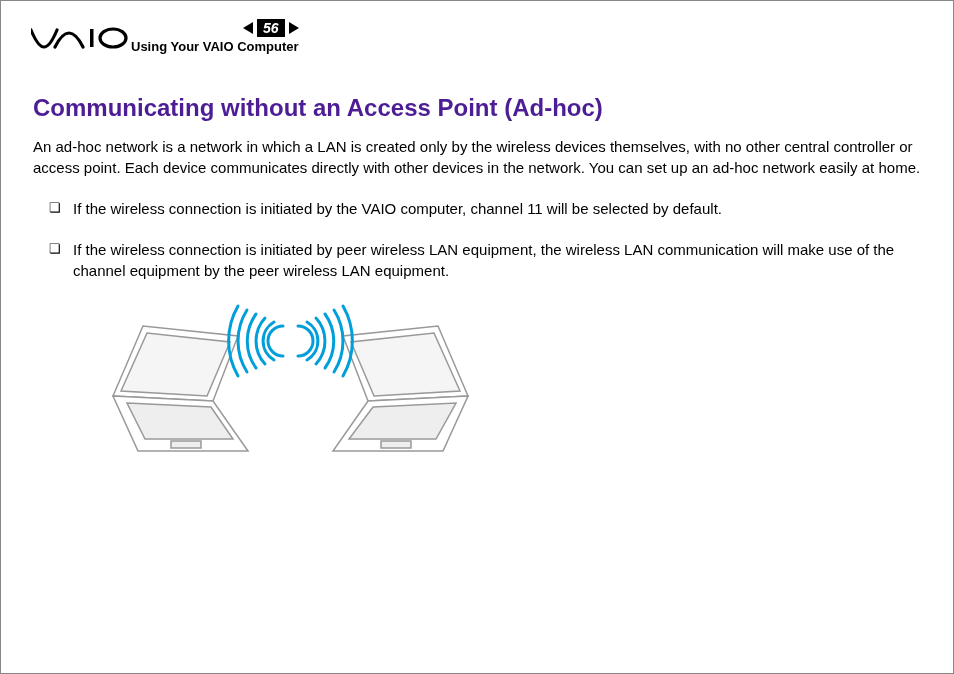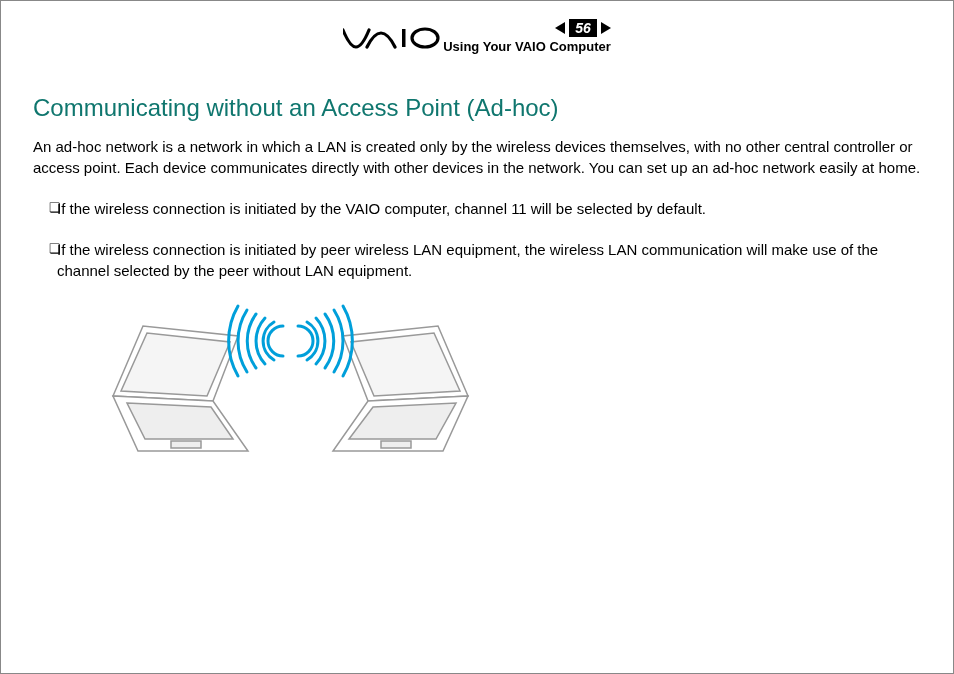--- a/index.html
+++ b/index.html
@@ -16,21 +16,21 @@
       overflow: hidden;
     }
     .page {
       width: 100%;
       height: 100%;
       border: 1px solid #888;
       padding: 18px 30px;
     }
     .header {
       display: flex;
-      justify-content: center;
+      justify-content: flex-start;
       align-items: flex-start;
       margin-bottom: 40px;
     }
     .logo {
       margin-top: 8px;
     }
     .header-right {
       text-align: right;
     }
     .page-nav {
@@ -64,38 +64,38 @@
     }
     .breadcrumb {
       font-size: 13px;
       font-weight: bold;
       color: #000000;
     }
     .content {
       padding: 0 2px;
     }
     .section-title {
-      color: #0f766e;
+      color: #4c1d95;
       font-size: 24px;
-      font-weight: normal;
+      font-weight: bold;
       margin-bottom: 14px;
     }
     .intro {
       font-size: 15px;
       line-height: 1.4;
       color: #000;
       margin-bottom: 15px;
     }
     .bullet-list {
       list-style: none;
       padding-left: 16px;
     }
     .bullet-list li {
       position: relative;
-      padding-left: 8px;
+      padding-left: 24px;
       font-size: 15px;
       line-height: 1.4;
       margin-bottom: 10px;
       margin-top: 20px;
     }
     .bullet-list li::before {
       content: "❏";
       position: absolute;
       left: 0;
       top: 1px;
@@ -127,21 +127,21 @@
       </div>
       <div class="breadcrumb">Using Your VAIO Computer</div>
     </div>
   </div>
 
   <div class="content">
     <h2 class="section-title">Communicating without an Access Point (Ad-hoc)</h2>
     <p class="intro">An ad-hoc network is a network in which a LAN is created only by the wireless devices themselves, with no other central controller or access point. Each device communicates directly with other devices in the network. You can set up an ad-hoc network easily at home.</p>
     <ul class="bullet-list">
       <li>If the wireless connection is initiated by the VAIO computer, channel 11 will be selected by default.</li>
-      <li>If the wireless connection is initiated by peer wireless LAN equipment, the wireless LAN communication will make use of the channel selected by the peer without LAN equipment.</li>
+      <li>If the wireless connection is initiated by peer wireless LAN equipment, the wireless LAN communication will make use of the channel equipment by the peer wireless LAN equipment.</li>
     </ul>
 
     <div class="illustration">
       <svg width="420" height="170" viewBox="0 0 420 170">
 
         <g stroke="#999" stroke-width="1.5" fill="#fff">
 
           <path d="M 30 95 L 60 25 L 155 35 L 130 100 Z"></path>
           <path d="M 38 90 L 64 32 L 147 41 L 124 95 Z" fill="#f5f5f5"></path>
 

